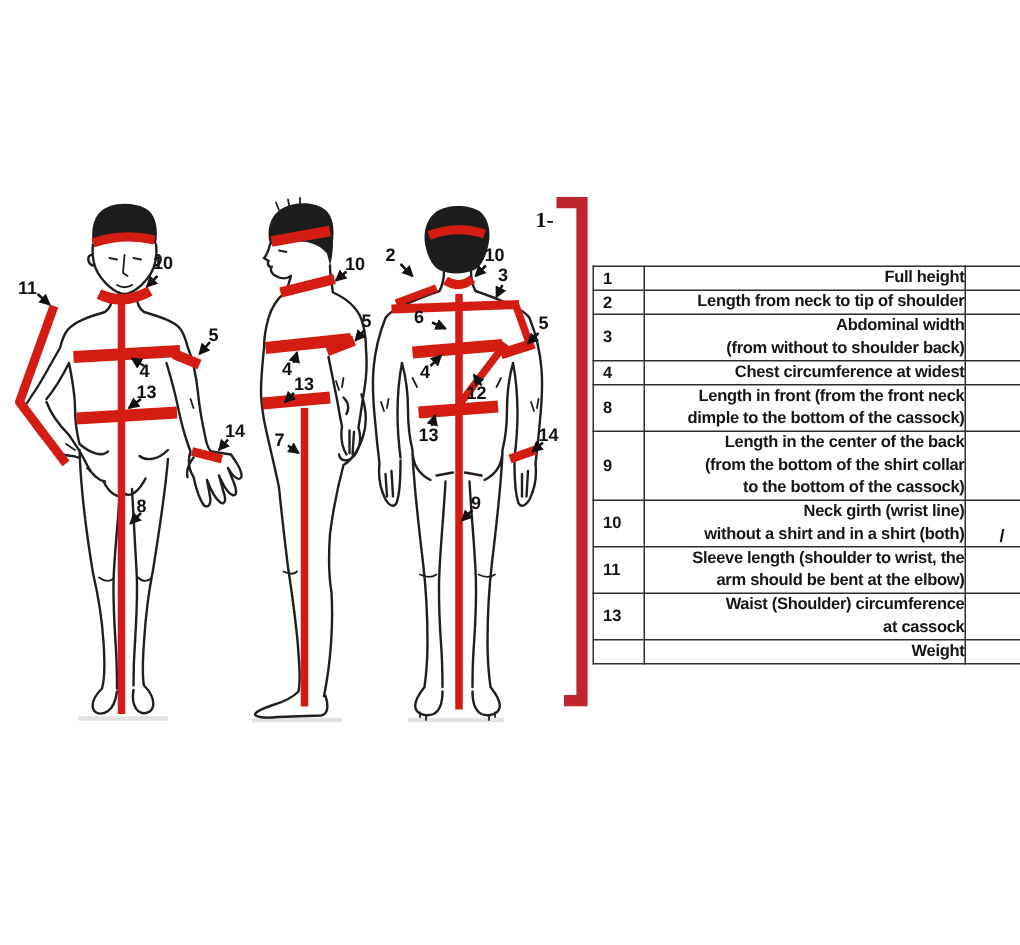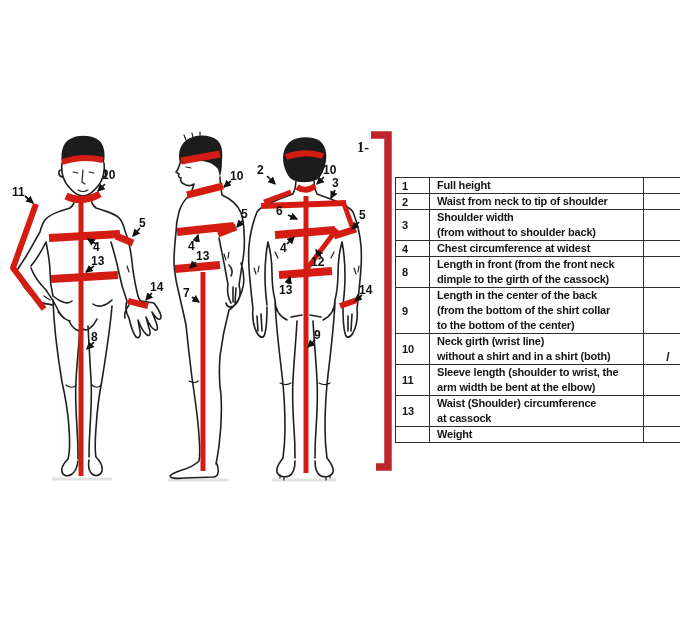--- a/index.html
+++ b/index.html
@@ -4,21 +4,21 @@
 <style>
   html,body{margin:0;padding:0;background:#fff;}
   .screen{position:relative;width:680px;height:630px;background:#ffffff;overflow:hidden;
           font-family:"Liberation Sans",sans-serif;}
   svg{position:absolute;left:0;top:0;}
   
   .mtable{position:absolute;left:395px;top:177px;width:281px;border-collapse:collapse;
           table-layout:fixed;color:#151515;}
   .mtable td{border:1px solid #2e2e2e;padding:0;vertical-align:middle;}
   .mtable .c-num{width:27px;padding-left:6px;font-weight:bold;font-size:11px;}
-  .mtable .c-desc{width:206px;padding-left:7px;}
+  .mtable .c-desc{width:206px;padding-left:7px;text-align:right;}
   .mtable .c-val{width:48px;text-align:center;font-weight:bold;font-size:12px;}
   .mtable .ln{font-weight:bold;font-size:11px;letter-spacing:-0.2px;line-height:15px;white-space:nowrap;}
   .mtable .vb{vertical-align:bottom;}
   
   .lbl{position:absolute;font-weight:bold;font-size:12px;line-height:13px;color:#101010;}
   .lbl-bracket{position:absolute;font-family:"Liberation Serif",serif;font-weight:bold;
                font-size:14.5px;color:#101010;}
 </style>
 </head>
 <body>
@@ -215,69 +215,69 @@
       <tr>
         <td class="c-num">1</td>
         <td class="c-desc">
             <div class="ln">Full height</div>
           </td>
         <td class="c-val"></td>
       </tr>
       <tr>
         <td class="c-num">2</td>
         <td class="c-desc">
-            <div class="ln">Waist from neck to tip of shoulder</div>
+            <div class="ln">Length from neck to tip of shoulder</div>
           </td>
         <td class="c-val"></td>
       </tr>
       <tr>
         <td class="c-num">3</td>
         <td class="c-desc">
-          <div class="ln">Shoulder width</div>
+          <div class="ln">Abdominal width</div>
           <div class="ln">(from without to shoulder back)</div>
         </td>
         <td class="c-val"></td>
       </tr>
       <tr>
         <td class="c-num">4</td>
         <td class="c-desc">
             <div class="ln">Chest circumference at widest</div>
           </td>
         <td class="c-val"></td>
       </tr>
       <tr>
         <td class="c-num">8</td>
         <td class="c-desc">
           <div class="ln">Length in front (from the front neck</div>
-          <div class="ln">dimple to the girth of the cassock)</div>
+          <div class="ln">dimple to the bottom of the cassock)</div>
         </td>
         <td class="c-val"></td>
       </tr>
       <tr>
         <td class="c-num">9</td>
         <td class="c-desc">
           <div class="ln">Length in the center of the back</div>
           <div class="ln">(from the bottom of the shirt collar</div>
-          <div class="ln">to the bottom of the center)</div>
+          <div class="ln">to the bottom of the cassock)</div>
         </td>
         <td class="c-val"></td>
       </tr>
       <tr>
         <td class="c-num">10</td>
         <td class="c-desc">
           <div class="ln">Neck girth (wrist line)</div>
           <div class="ln">without a shirt and in a shirt (both)</div>
         </td>
         <td class="c-val vb">/</td>
       </tr>
       <tr>
         <td class="c-num">11</td>
         <td class="c-desc">
           <div class="ln">Sleeve length (shoulder to wrist, the</div>
-          <div class="ln">arm width be bent at the elbow)</div>
+          <div class="ln">arm should be bent at the elbow)</div>
         </td>
         <td class="c-val"></td>
       </tr>
       <tr>
         <td class="c-num">13</td>
         <td class="c-desc">
           <div class="ln">Waist (Shoulder) circumference</div>
           <div class="ln">at cassock</div>
         </td>
         <td class="c-val"></td>

